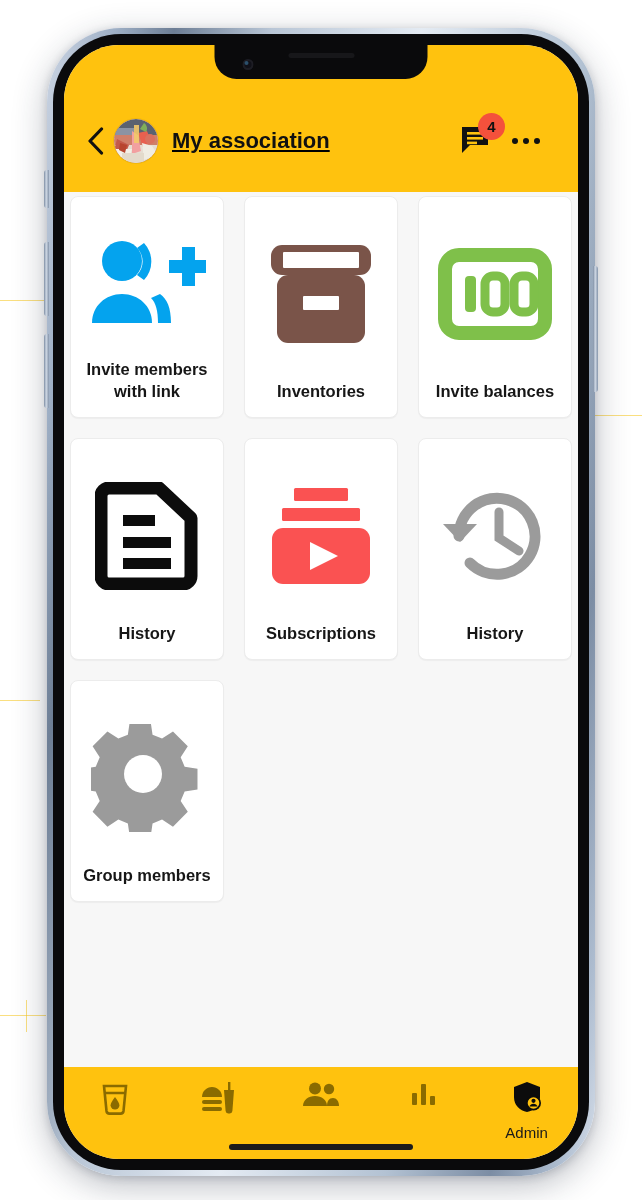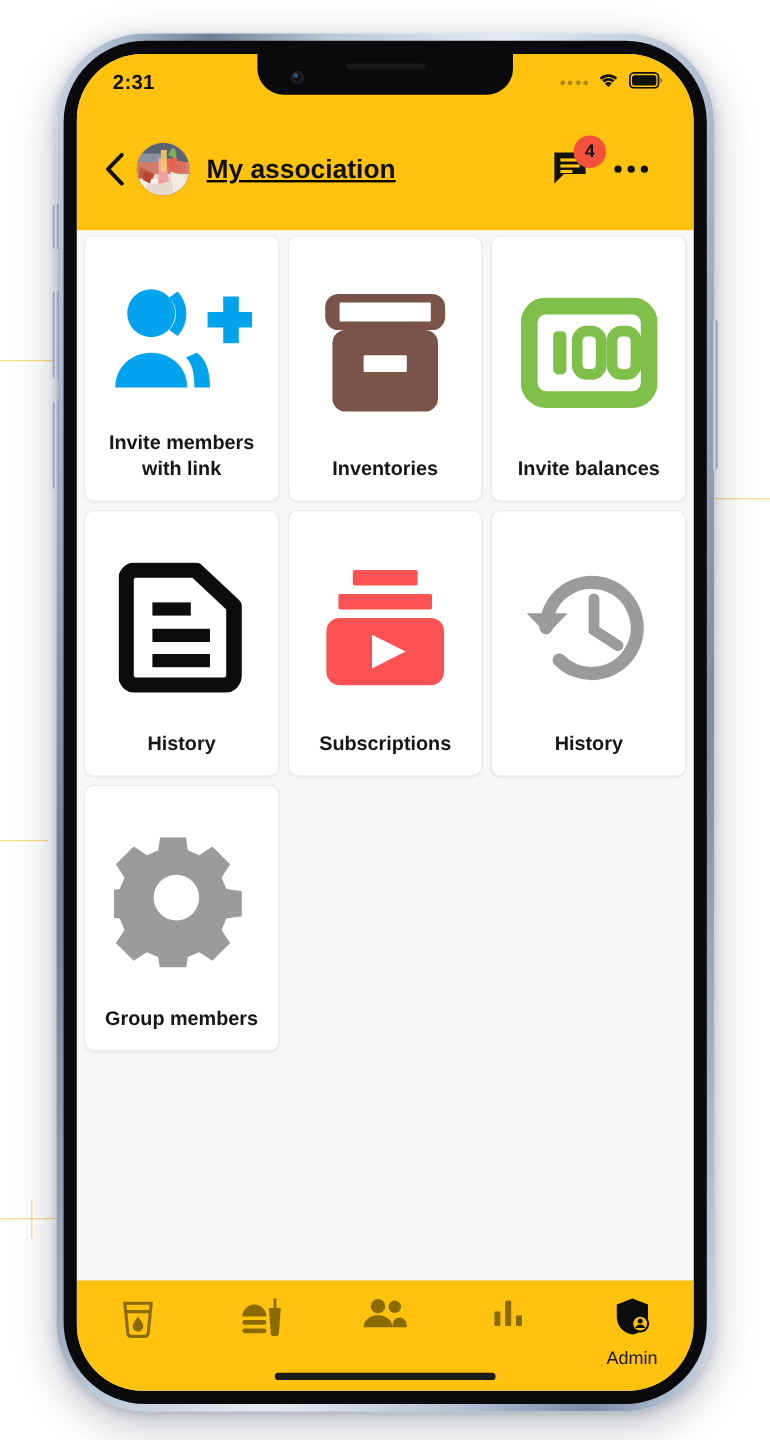--- a/index.html
+++ b/index.html
@@ -206,21 +206,21 @@
     position: absolute;
     left: 0; top: 147px; right: 0;
     bottom: 92px;
     background: #f7f7f7;
     padding: 4px 2px 0 2px;
     overflow: hidden;
   }
   .grid {
     display: grid;
     grid-template-columns: repeat(3, 1fr);
-    gap: 7px;
+    gap: 20px;
     padding: 0 4px;
   }
   .tile {
     background: #ffffff;
     border-radius: 8px;
     border: 1px solid #ececec;
     min-height: 222px;
     display: flex;
     flex-direction: column;
     align-items: center;
@@ -305,45 +305,20 @@
 
     <div class="screen">
 
       <div class="top-yellow"></div>
 
       <div class="notch">
         <div class="speaker"></div>
         <div class="camera"></div>
       </div>
 
-      <div class="statusbar">
-        <div class="status-time">2:31</div>
-        <div class="status-right">
-          <span class="sig-dots">
-            <i></i>
-              <i></i>
-              <i></i>
-              <i></i>
-          </span>
-          <span>
-            <svg width="20" height="15" viewBox="0 0 20 15">
-              <path d="M10 13.6 7.1 10.6a4.1 4.1 0 0 1 5.8 0z" fill="#111"></path>
-              <path d="M10 5.2c2.2 0 4.2.85 5.7 2.3l1.6-1.7A10.3 10.3 0 0 0 10 2.85 10.3 10.3 0 0 0 2.7 5.8l1.6 1.7A8.1 8.1 0 0 1 10 5.2z" fill="#111"></path>
-              <path d="M10 8.3c1.35 0 2.6.52 3.5 1.4l1.5-1.55A7.1 7.1 0 0 0 10 6.1c-1.9 0-3.65.72-5 1.95l1.5 1.6A4.9 4.9 0 0 1 10 8.3z" fill="#111"></path>
-            </svg>
-          </span>
-          <span>
-            <svg width="28" height="14" viewBox="0 0 28 14">
-              <rect x="0.8" y="0.8" width="24" height="12.4" rx="3.6" fill="none" stroke="#111" stroke-width="1.5"></rect>
-              <rect x="2.7" y="2.7" width="20.2" height="8.6" rx="2.1" fill="#111"></rect>
-              <path d="M26.4 5.1v3.8c.9-.35 1.4-1 1.4-1.9s-.5-1.55-1.4-1.9z" fill="#111" opacity=".55"></path>
-            </svg>
-          </span>
-        </div>
-      </div>
 
       <div class="appbar">
 
         <div class="back-btn">
           <svg width="17" height="28" viewBox="0 0 17 28">
             <path d="M14.5 2 3 14l11.5 12" fill="none" stroke="#111" stroke-width="3.2" stroke-linecap="round" stroke-linejoin="round"></path>
           </svg>
         </div>
 
         <div class="avatar">

